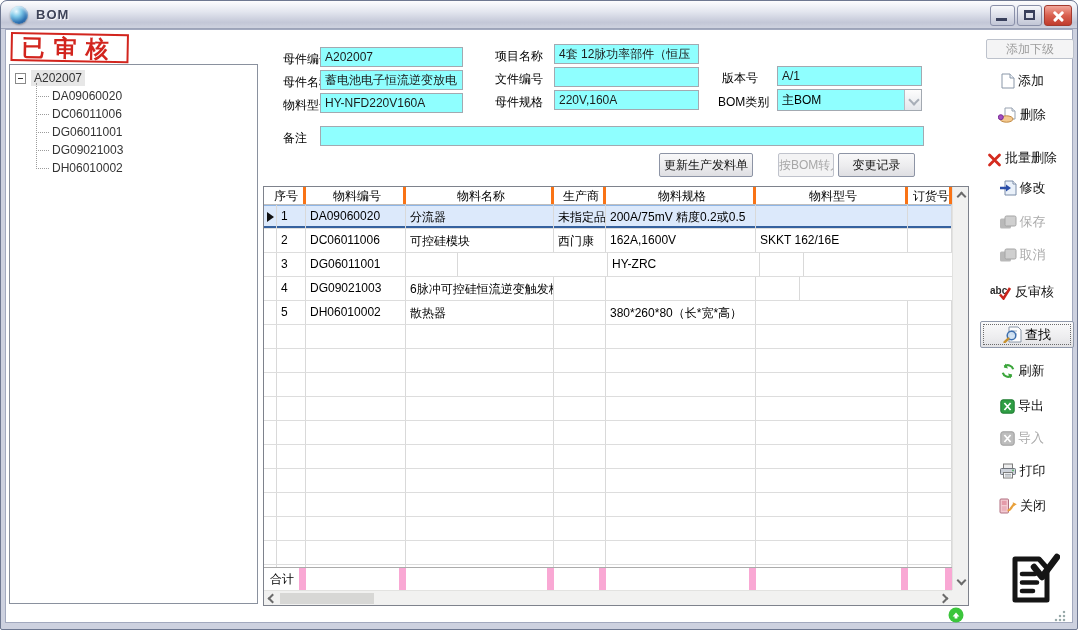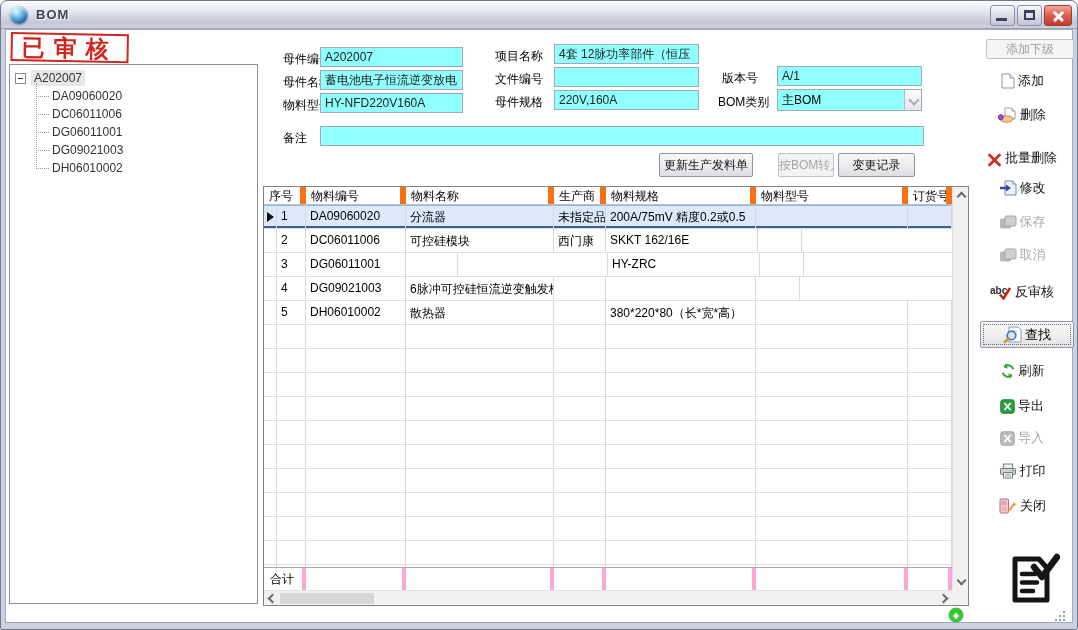--- a/index.html
+++ b/index.html
@@ -61,30 +61,30 @@
   
   .abtn { position:absolute; height:24px; font-size:12px; color:#111; text-align:center;
     background:linear-gradient(#F8F8F9,#ECECEE 55%,#DEDEE2); border:1px solid #8D94A5;
     border-radius:2px; line-height:22px; white-space:nowrap; overflow:hidden; cursor:pointer; }
   .abtn.dis { color:#A7A7A7; background:#F3F3F4; border-color:#C0C3CC; }
 
   
   .grid { position:absolute; left:257px; top:156px; width:706px; height:420px;
     border:1px solid #7E828C; background:#fff; font-size:12px; }
   .g-h { display:flex; height:18px; border-bottom:1px solid #BFBFBF; }
-  .g-hc { border-right:6px solid #f97316; padding:1px 0 12px 5px; white-space:nowrap; overflow:hidden; }
+  .g-hc { border-right:3px solid #f97316; padding:1px 0 12px 5px; white-space:nowrap; overflow:hidden;text-align:center; }
   .g-b { height:362px; overflow:hidden; }
   .g-r { display:flex; height:24px; border-bottom:1px solid #DDDDDD; position:relative; }
   .g-sel { width:13px; border-right:1px solid #D9D9D9; position:relative; flex:none; }
   .g-c { border-right:1px solid #D9D9D9; padding:4px 0 0 4px; white-space:nowrap; overflow:hidden; }
   .g-r.sel { background:#DCE9FB; box-shadow:inset 0 1px 0 #8FB6E6, inset -1px 0 0 #8FB6E6, inset 0 -2px 0 #35619E; }
   .arrow { position:absolute; left:3px; top:7px; width:0; height:0;
     border-left:7px solid #111; border-top:5px solid transparent; border-bottom:5px solid transparent; }
   .g-f { display:flex; height:23px; border-top:1px solid #ABABAB; }
-  .g-fc { border-right:4px solid #f9a8d4; padding:3px 0 0 6px; white-space:nowrap; }
+  .g-fc { border-right:7px solid #f9a8d4; padding:3px 0 0 6px; white-space:nowrap; }
 
   .vscroll { position:absolute; right:0; top:0; width:16px; height:403px; background:#F1F1F0; border-left:1px solid #E2E2E0; }
   .hscroll { position:absolute; left:0; bottom:0; height:15px; width:688px; background:#F1F1F0; border-top:1px solid #E2E2E0; }
   .corner { position:absolute; right:0; bottom:0; width:16px; height:15px; background:#F1F1F0; }
   .thumb { position:absolute; left:16px; top:2px; width:94px; height:11px; background:#D7D7D5; }
   .chevron { position:absolute; width:7px; height:7px; border-left:2px solid #6B6B6B; border-bottom:2px solid #6B6B6B; }
   .ch-up    { transform:rotate(135deg); left:4.5px; top:6px; }
   .ch-down  { transform:rotate(-45deg); left:4.5px; bottom:6px; }
   .ch-left  { transform:rotate(45deg);  left:5px; top:4px; }
   .ch-right { transform:rotate(225deg); right:5px; top:4px; }
@@ -217,20 +217,21 @@
             <div class="g-c" style="width: 150px;">200A/75mV 精度0.2或0.5</div>
             <div class="g-c" style="width: 152px;"></div>
             <div class="g-c" style="width: 44px;"></div>
           </div>
           <div class="g-r">
             <div class="g-sel"></div>
             <div class="g-c" style="width: 29px;">2</div>
             <div class="g-c" style="width: 100px;">DC06011006</div>
             <div class="g-c" style="width: 148px;">可控硅模块</div>
             <div class="g-c" style="width: 52px;">西门康</div>
+            <div class="g-c" style="width: 150px;">162A,1600V</div>
             <div class="g-c" style="width: 152px;">SKKT 162/16E</div>
             <div class="g-c" style="width: 44px;"></div>
           </div>
           <div class="g-r">
             <div class="g-sel"></div>
             <div class="g-c" style="width: 29px;">3</div>
             <div class="g-c" style="width: 100px;">DG06011001</div>
             <div class="g-c" style="width: 52px;"></div>
             <div class="g-c" style="width: 150px;"></div>
             <div class="g-c" style="width: 152px;">HY-ZRC</div>
@@ -244,21 +245,21 @@
             <div class="g-c" style="width: 52px;"></div>
             <div class="g-c" style="width: 150px;"></div>
             <div class="g-c" style="width: 44px;"></div>
           </div>
           <div class="g-r">
             <div class="g-sel"></div>
             <div class="g-c" style="width: 29px;">5</div>
             <div class="g-c" style="width: 100px;">DH06010002</div>
             <div class="g-c" style="width: 148px;">散热器</div>
             <div class="g-c" style="width: 52px;"></div>
-            <div class="g-c" style="width: 150px;">380*220*80（长*宽*高）</div>
+            <div class="g-c" style="width: 150px;">380*260*80（长*宽*高）</div>
             <div class="g-c" style="width: 152px;"></div>
             <div class="g-c" style="width: 44px;"></div>
           </div>
           <div class="g-r">
             <div class="g-sel"></div>
             <div class="g-c" style="width: 29px;"></div>
             <div class="g-c" style="width: 100px;"></div>
             <div class="g-c" style="width: 148px;"></div>
             <div class="g-c" style="width: 52px;"></div>
             <div class="g-c" style="width: 150px;"></div>

